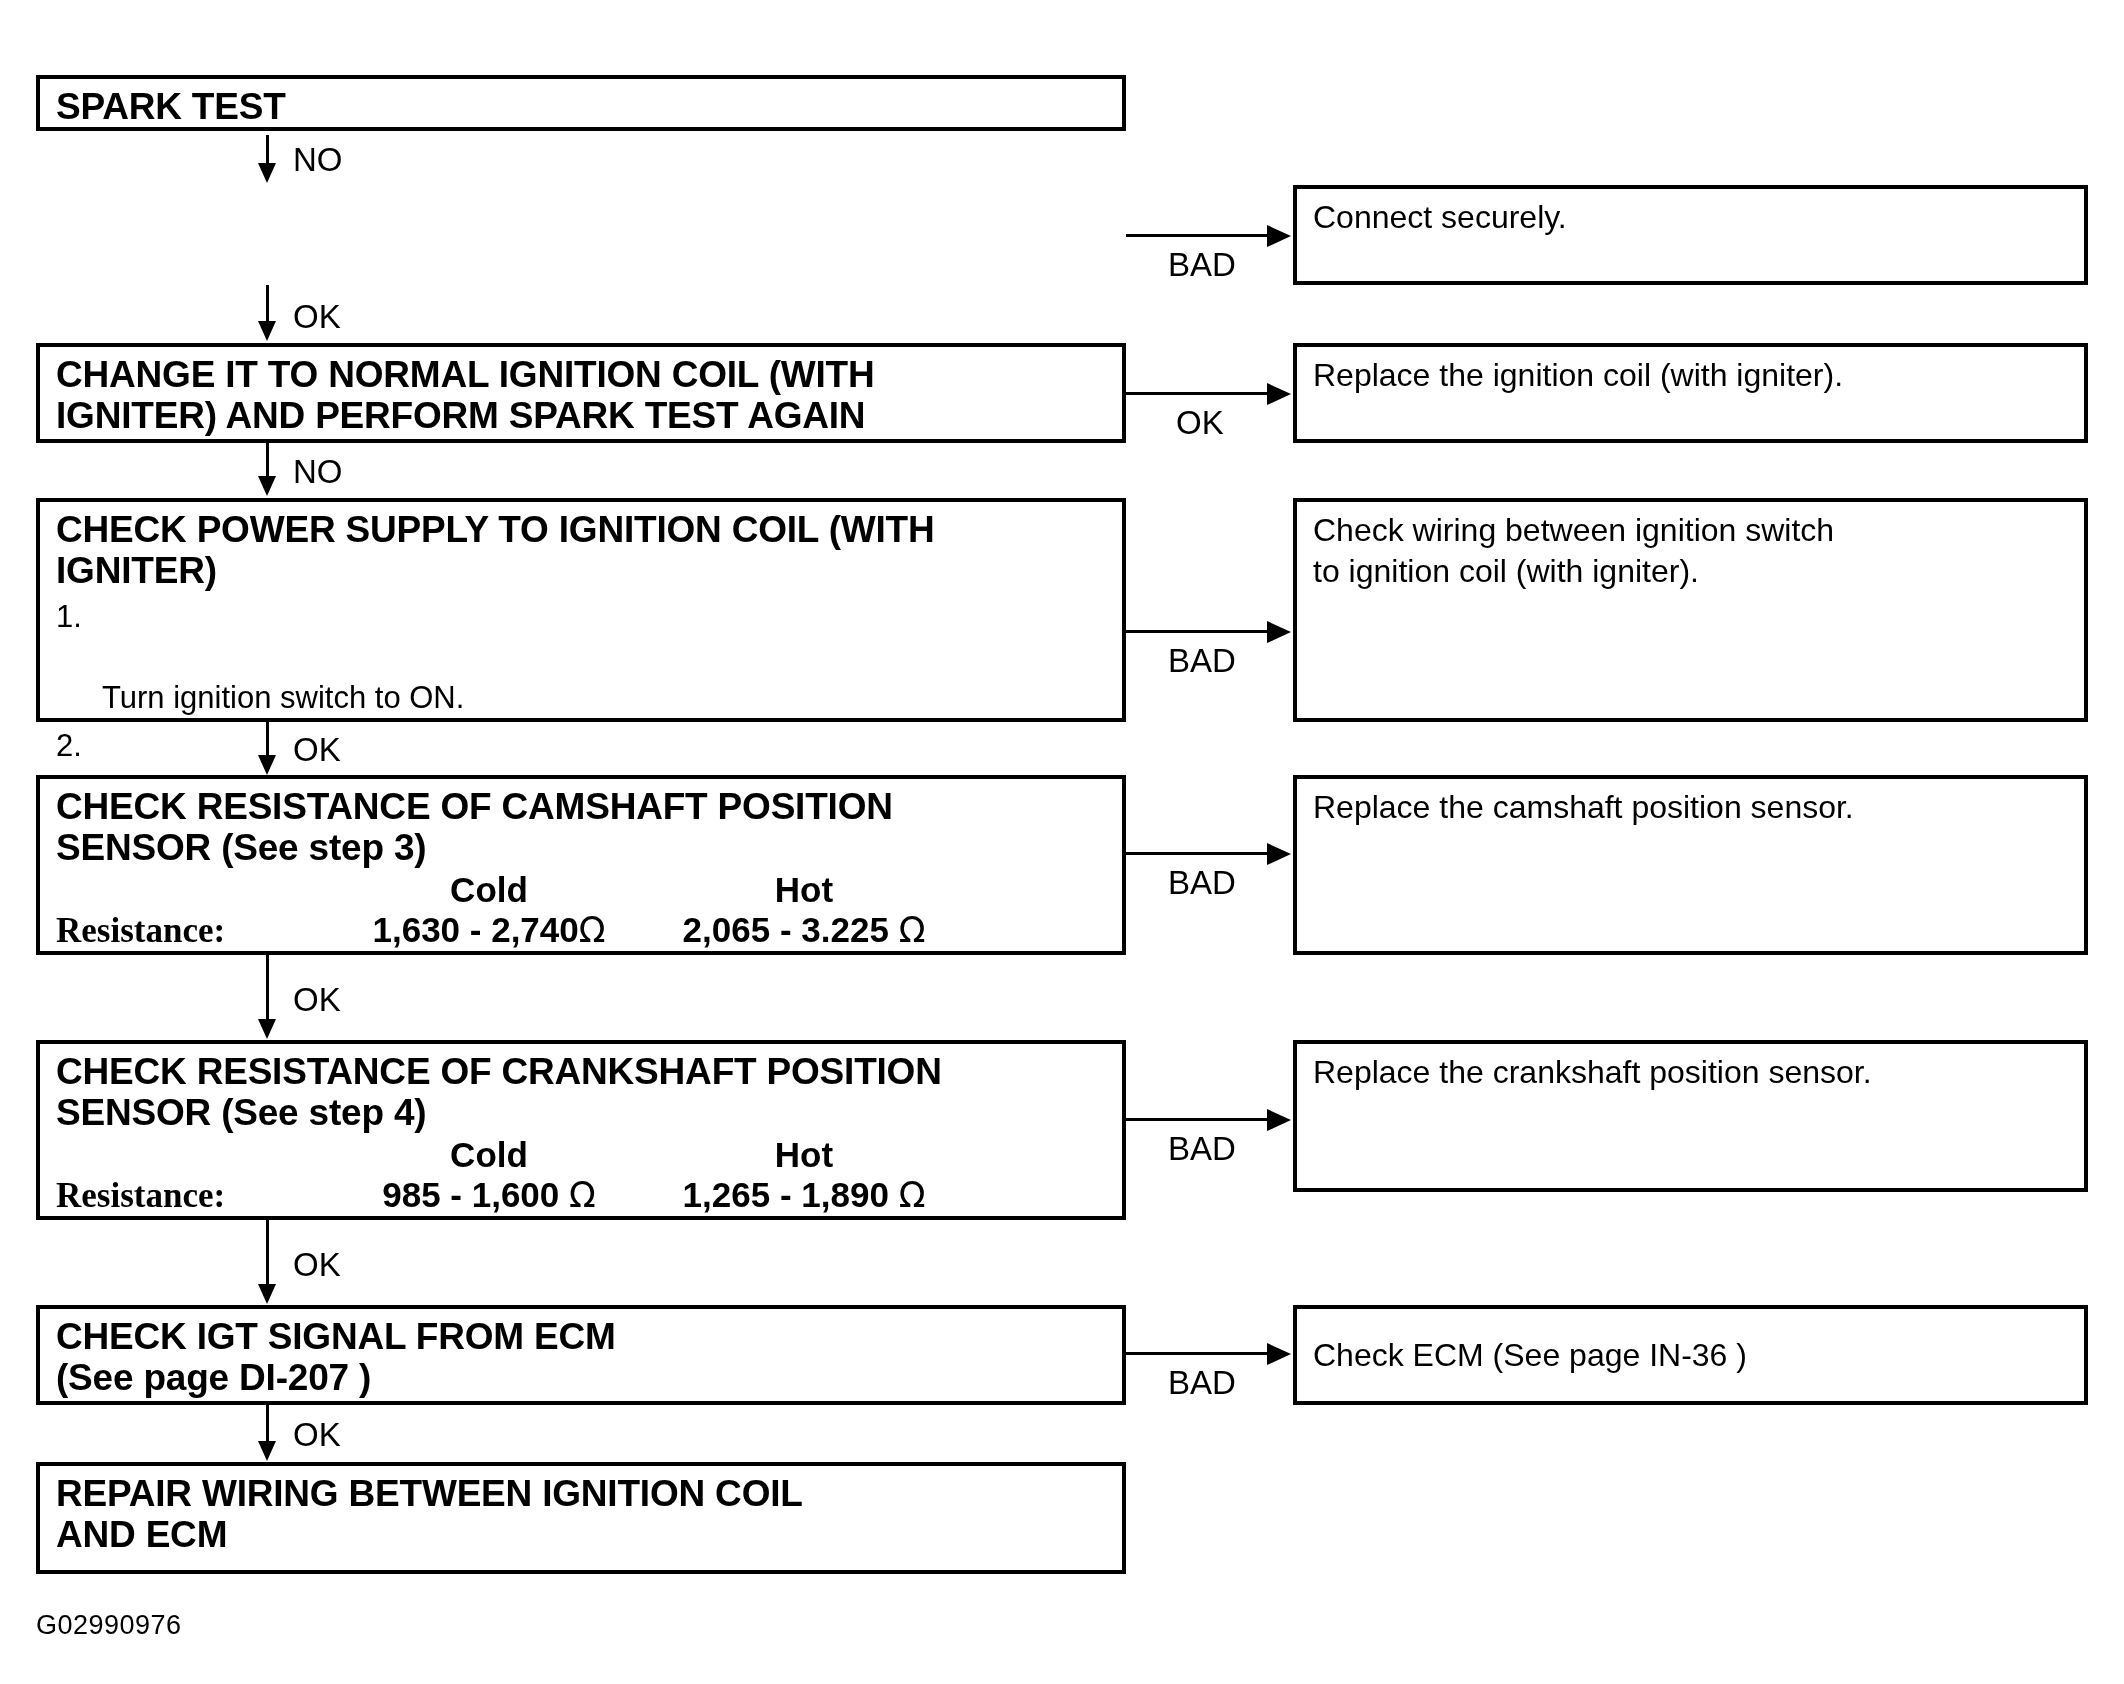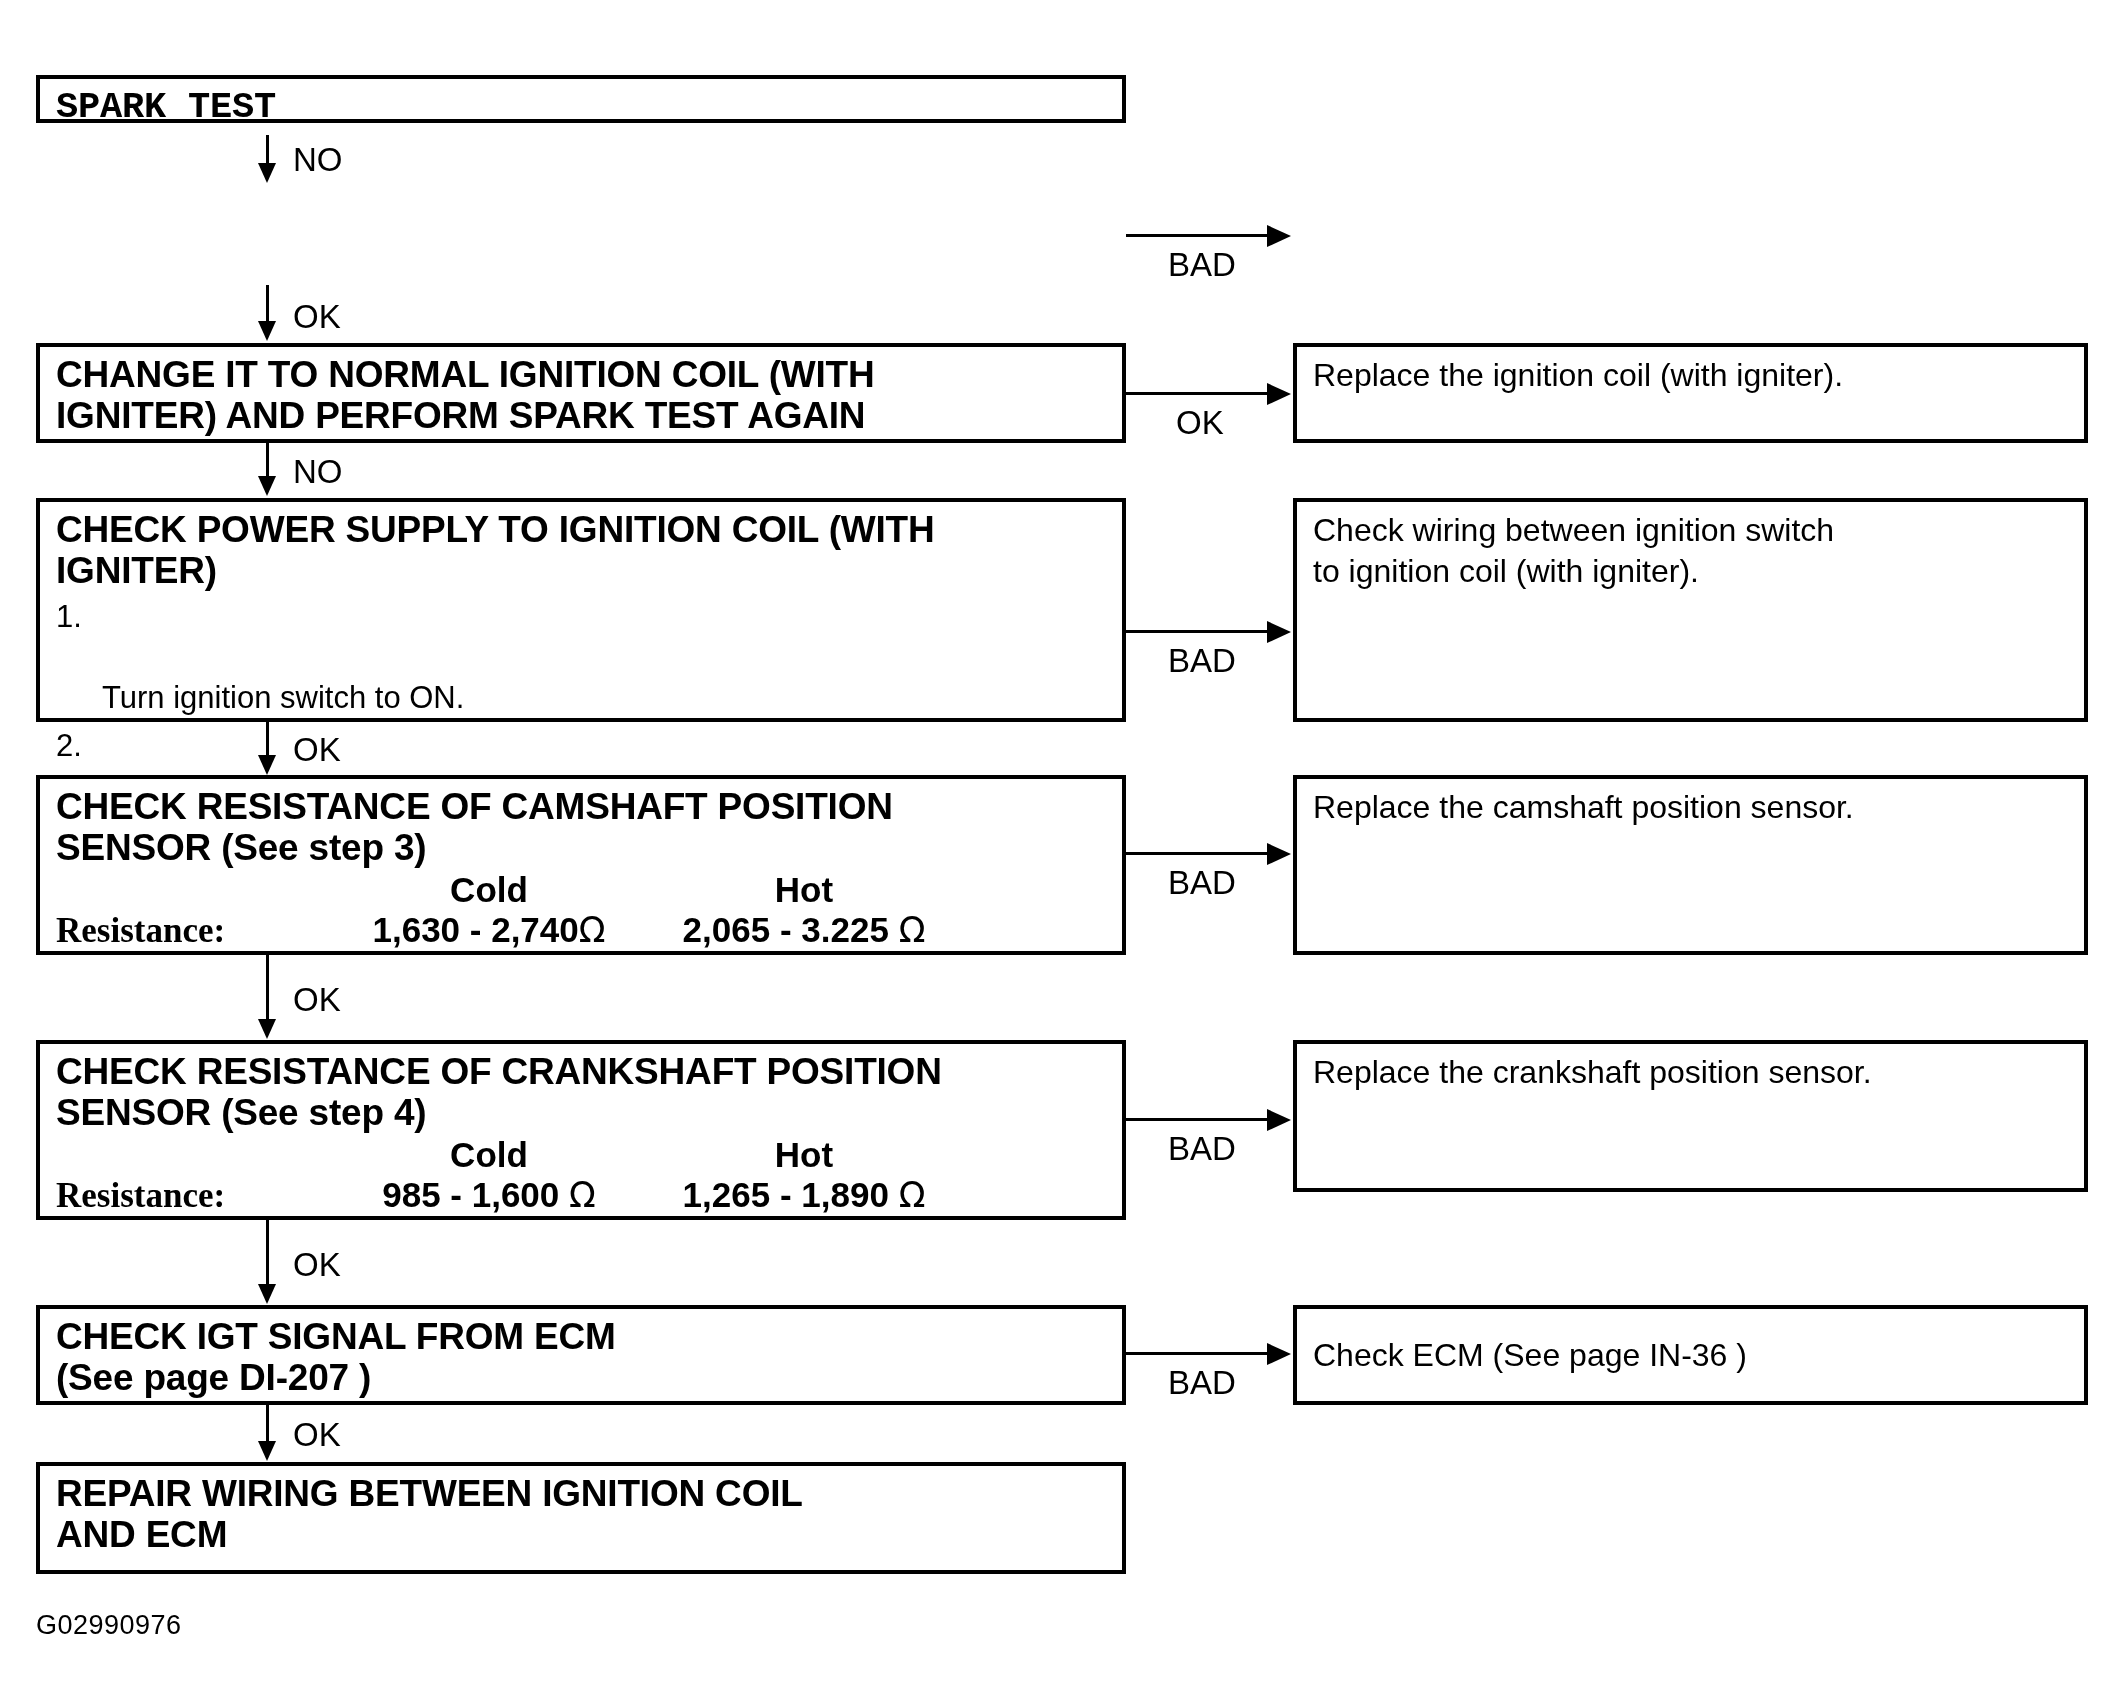--- a/index.html
+++ b/index.html
@@ -126,21 +126,21 @@
     position: absolute;
     font-size: 27px;
     letter-spacing: 0.5px;
   }
 </style>
 </head>
 <body>
 
 <div id="canvas">
 
-  <div class="box box-left" style="left:36px; top:75px; width:1090px; height:48px;font-family:Liberation Mono, monospace;">
+  <div class="box box-left" style="left:36px; top:75px; width:1090px; height:56px;">
     <div class="title">SPARK TEST</div>
   </div>
 
 
   <div class="box box-left" style="left:36px; top:343px; width:1090px; height:100px;">
     <div class="title">CHANGE IT TO NORMAL IGNITION COIL (WITH
 IGNITER) AND PERFORM SPARK TEST AGAIN</div>
   </div>
 
   <div class="box box-left" style="left:36px; top:498px; width:1090px; height:224px;">
@@ -196,20 +196,23 @@
   <div class="box box-left" style="left:36px; top:1305px; width:1090px; height:100px;">
     <div class="title">CHECK IGT SIGNAL FROM ECM
 (See page DI-207 )</div>
   </div>
 
   <div class="box box-left" style="left:36px; top:1462px; width:1090px; height:112px;">
     <div class="title">REPAIR WIRING BETWEEN IGNITION COIL
 AND ECM</div>
   </div>
 
+  <div class="box box-right" style="left:1293px; top:185px; width:795px; height:100px;">
+    <div class="rightbox-text">Connect securely.</div>
+  </div>
 
   <div class="box box-right" style="left:1293px; top:343px; width:795px; height:100px;">
     <div class="rightbox-text">Replace the ignition coil (with igniter).</div>
   </div>
 
   <div class="box box-right" style="left:1293px; top:498px; width:795px; height:224px;">
     <div class="rightbox-text">Check wiring between ignition switch
 to ignition coil (with igniter).</div>
   </div>
 

